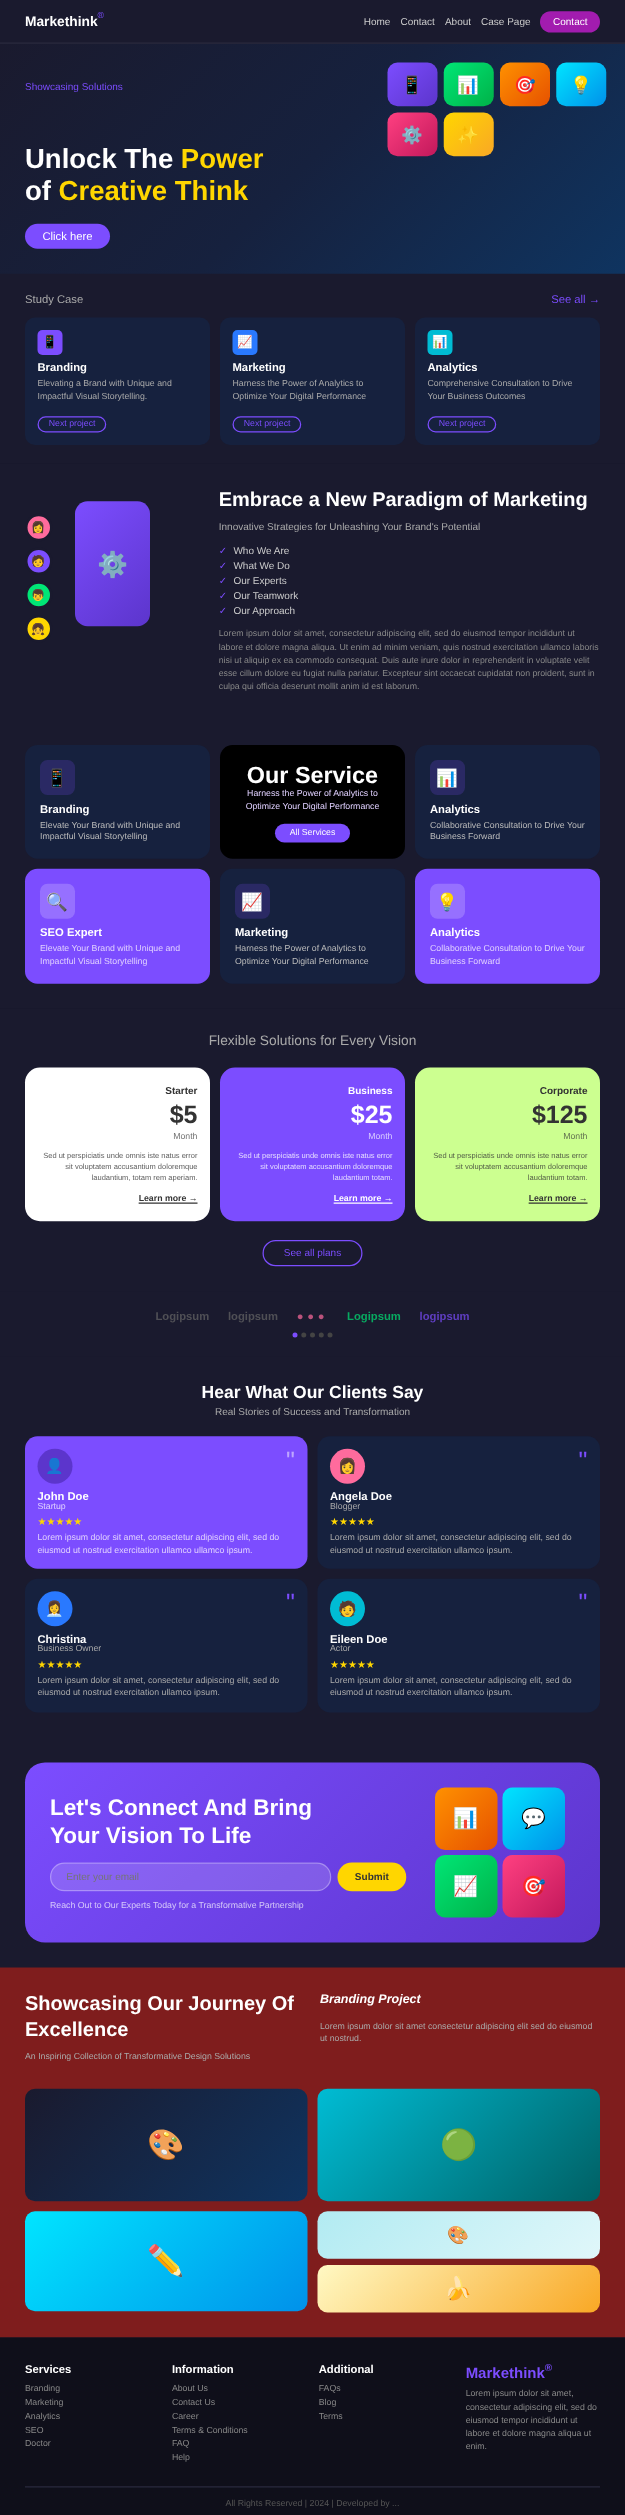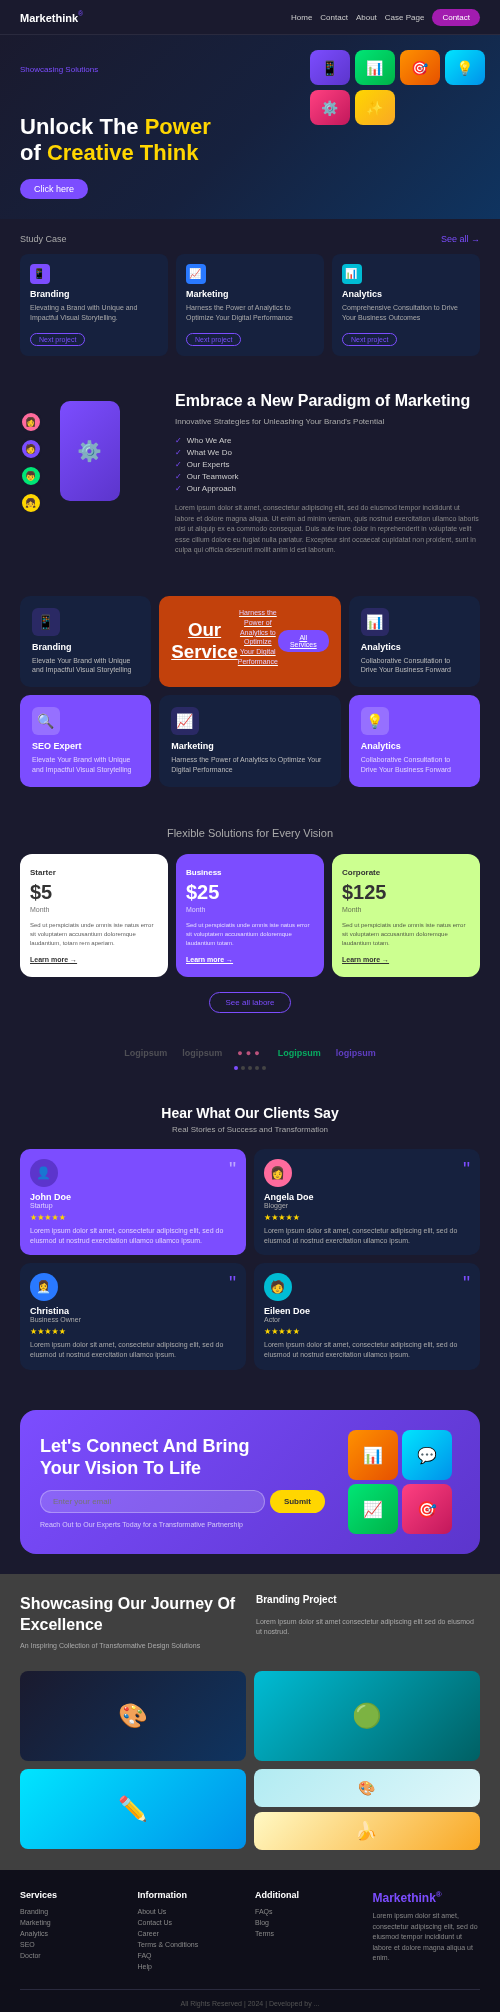--- a/index.html
+++ b/index.html
@@ -60,21 +60,21 @@
     .service-grid { display: grid; grid-template-columns: 1fr 1fr 1fr; gap: 8px; }
     .service-card { background: #16213e; border-radius: 10px; padding: 12px; }
     .service-card h4 { font-size: 9px; font-weight: 700; margin-bottom: 4px; }
     .service-card p { font-size: 7px; color: #bbb; line-height: 1.4; }
     .service-icon-wrap { width: 28px; height: 28px; border-radius: 6px; background: rgba(124,77,255,0.2); display: flex; align-items: center; justify-content: center; margin-bottom: 6px; font-size: 14px; }
     .service-btn { background: #7c4dff; color: #fff; border: none; border-radius: 10px; padding: 4px 12px; font-size: 7px; cursor: pointer; }
 
     
     .pricing-section { background: #1a1a2e; padding: 20px; }
     .pricing-title { text-align: center; font-size: 11px; color: #aaa; margin-bottom: 15px; }
-    .pricing-cards { display: flex; gap: 8px; }
+    .pricing-cards { display: flex; gap: 8px; text-align: right; }
     .pricing-card { flex: 1; border-radius: 12px; padding: 14px 10px; }
     .pricing-card.starter { background: #fff; color: #333; }
     .pricing-card.business { background: #7c4dff; color: #fff; }
     .pricing-card.corporate { background: #ccff90; color: #333; }
     .pricing-plan { font-size: 8px; font-weight: 700; margin-bottom: 4px; }
     .pricing-price { font-size: 20px; font-weight: 800; margin-bottom: 2px; }
     .pricing-period { font-size: 7px; opacity: 0.7; margin-bottom: 8px; }
     .pricing-desc { font-size: 6px; line-height: 1.5; opacity: 0.8; margin-bottom: 8px; }
     .pricing-link { font-size: 7px; font-weight: 700; text-decoration: underline; cursor: pointer; }
     .see-all-btn { display: block; margin: 15px auto 0; background: transparent; border: 1px solid #7c4dff; color: #7c4dff; border-radius: 12px; padding: 5px 16px; font-size: 8px; cursor: pointer; }
@@ -117,21 +117,21 @@
     .cta-submit { background: #ffd600; color: #333; border: none; border-radius: 20px; padding: 6px 14px; font-size: 8px; font-weight: 700; cursor: pointer; white-space: nowrap; text-align: right; }
     .cta-desc { font-size: 7px; color: rgba(255,255,255,0.7); }
     .cta-visual { width: 120px; flex-shrink: 0; display: flex; flex-wrap: wrap; gap: 4px; justify-content: center; }
     .cta-shape { border-radius: 8px; display: flex; align-items: center; justify-content: center; font-size: 16px; }
     .cs1 { width: 50px; height: 50px; background: linear-gradient(135deg, #ff9100, #e65100); }
     .cs2 { width: 50px; height: 50px; background: linear-gradient(135deg, #00e5ff, #0091ea); }
     .cs3 { width: 50px; height: 50px; background: linear-gradient(135deg, #00e676, #00b248); }
     .cs4 { width: 50px; height: 50px; background: linear-gradient(135deg, #ff4081, #c2185b); }
 
     
-    .portfolio { background: #404040; padding: 20px; }
+    .portfolio { background: #7f1d1d; padding: 20px; }
     .portfolio-content { margin-bottom: 10px; }
     .portfolio-content h2 { font-size: 16px; font-weight: 800; line-height: 1.3; }
     .portfolio-content p { font-size: 7px; color: #aaa; line-height: 1.5; margin-top: 5px; }
     .port-img-bg { width: 100%; height: 80px; display: flex; align-items: center; justify-content: center; font-size: 24px; border-radius: 8px; }
     .pi-dark { background: linear-gradient(135deg, #1a1a2e, #0f3460); }
     .pi-teal { background: linear-gradient(135deg, #00bcd4, #006064); }
     .pi-cyan { background: linear-gradient(135deg, #00e5ff, #0091ea); }
     .pi-light { background: linear-gradient(135deg, #b2ebf2, #e0f7fa); }
     .pi-yellow { background: linear-gradient(135deg, #fff9c4, #f9a825); }
 
@@ -248,21 +248,21 @@
 </section>
 
 <section class="service-section">
   <div class="service-grid">
 
     <div class="service-card">
       <div class="service-icon-wrap">📱</div>
       <h4>Branding</h4>
       <p>Elevate Your Brand with Unique and Impactful Visual Storytelling</p>
     </div>
-    <div class="service-card" style="background:#c2410c;display:flex;align-items:center;justify-content:center;text-align:center;text-decoration:underline;">
+    <div class="service-card" style="background:#000000;display:flex;flex-direction:column;align-items:center;justify-content:center;text-align:center;">
       <h3>Our Service</h3>
       <p style="font-size:7px;color:#e0d0ff;margin-bottom:8px;">Harness the Power of Analytics to Optimize Your Digital Performance</p>
       <button class="service-btn">All Services</button>
     </div>
     <div class="service-card">
       <div class="service-icon-wrap">📊</div>
       <h4>Analytics</h4>
       <p>Collaborative Consultation to Drive Your Business Forward</p>
     </div>
 
@@ -302,21 +302,21 @@
       <div class="pricing-link">Learn more →</div>
     </div>
     <div class="pricing-card corporate">
       <div class="pricing-plan">Corporate</div>
       <div class="pricing-price">$125</div>
       <div class="pricing-period">Month</div>
       <div class="pricing-desc">Sed ut perspiciatis unde omnis iste natus error sit voluptatem accusantium doloremque laudantium totam.</div>
       <div class="pricing-link">Learn more →</div>
     </div>
   </div>
-  <button class="see-all-btn">See all labore</button>
+  <button class="see-all-btn">See all plans</button>
 </section>
 
 <section class="logos-section">
   <div class="logos-row">
     <span class="logo-item">Logipsum</span>
     <span class="logo-item">logipsum</span>
     <span class="logo-item" style="letter-spacing:3px;color:#ff6b9d;">●●●</span>
     <span class="logo-item" style="color:#00e676;">Logipsum</span>
     <span class="logo-item" style="color:#7c4dff;">logipsum</span>
   </div>
@@ -395,21 +395,21 @@
   </div>
 </div>
 
 <section class="portfolio">
   <div style="display:grid;grid-template-columns:1fr 1fr;gap:12px;">
     <div class="portfolio-content">
       <h2>Showcasing Our Journey Of Excellence</h2>
       <p>An Inspiring Collection of Transformative Design Solutions</p>
     </div>
     <div>
-      <h3 style="font-size:10px;font-weight:700;margin-bottom:12px;">Branding Project</h3>
+      <h3 style="font-size:10px;font-weight:700;margin-bottom:12px;font-style:italic;">Branding Project</h3>
       <p style="font-size:7px;color:#aaa;line-height:1.4;">Lorem ipsum dolor sit amet consectetur adipiscing elit sed do eiusmod ut nostrud.</p>
     </div>
   </div>
   <div style="display:grid;grid-template-columns:1fr 1fr;gap:8px;margin-top:10px;">
     <div style="position:relative;">
       <div class="port-img-bg pi-dark" style="height:90px;">🎨</div>
     </div>
     <div style="position:relative;">
       <div class="port-img-bg pi-teal" style="height:90px;">🟢</div>
     </div>

